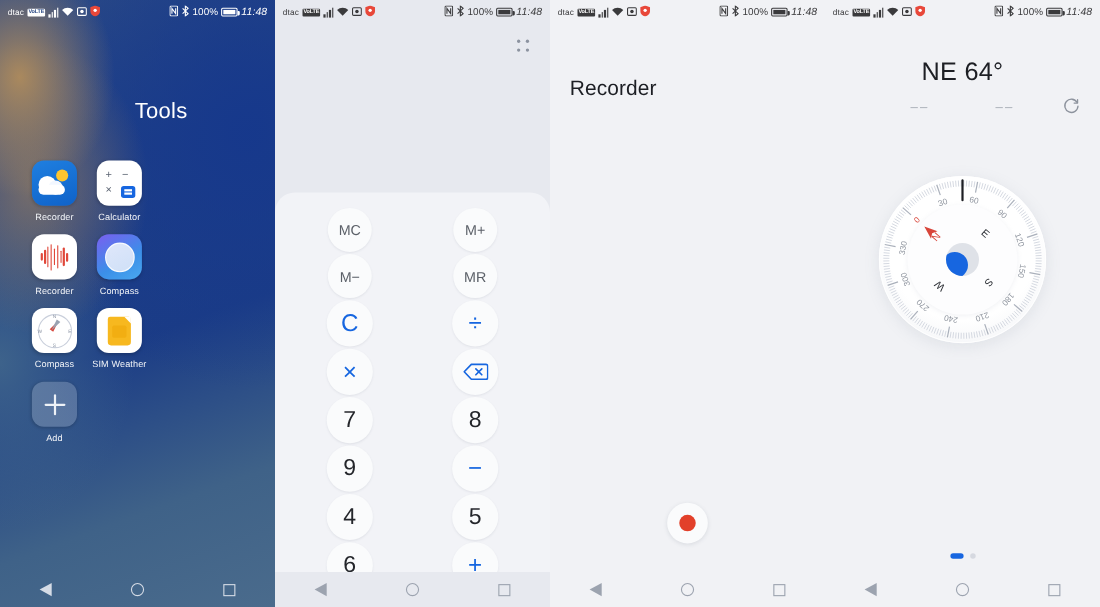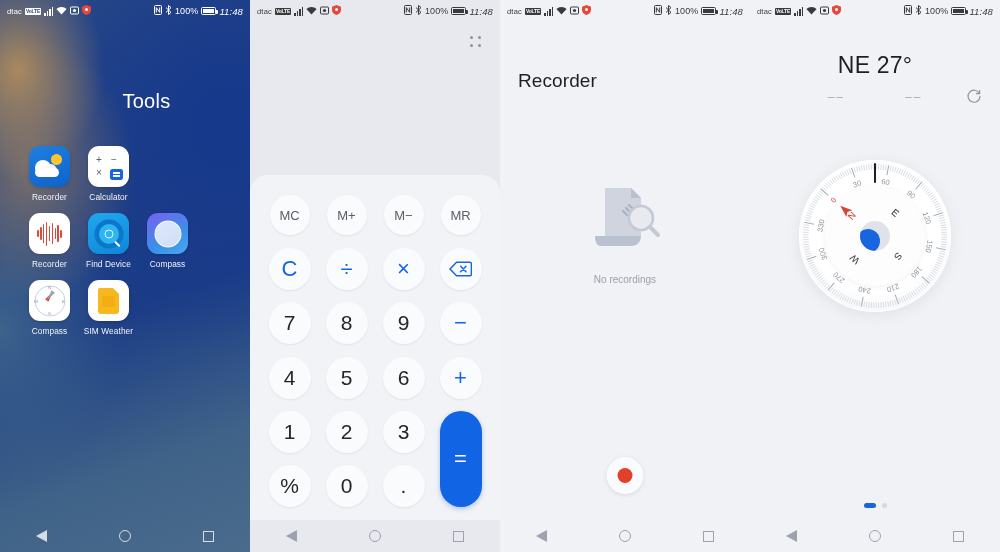--- a/index.html
+++ b/index.html
@@ -141,21 +141,21 @@
   
   #calc{ background:#e7e9ef; }
   .calc-menu{ position:absolute; top:36px; right:18px; width:12px; height:12px;
     display:grid; grid-template-columns:1fr 1fr; gap:3px; }
   .calc-menu i{ width:3px;height:3px;border-radius:50%; background:#8c93a0; }
   .calc-display{ position:absolute; top:22px; left:0; right:0; height:153px; }
   .keypad{
     position:absolute; left:0; right:0; top:175px; bottom:32px;
     background:#f2f3f7; border-radius:18px 18px 0 0;
     padding:14px 12px 8px; display:grid;
-    grid-template-columns:repeat(4,1fr); grid-template-rows:repeat(6,1fr);
+    grid-template-columns:repeat(2,1fr); grid-template-rows:repeat(6,1fr);
     gap:2px; align-items:center; justify-items:center;
   }
   .key{
     width:42px; height:42px; border-radius:50%;
     background:#fafbfc; display:flex; align-items:center; justify-content:center;
     font-size:21px; color:#24262b; box-shadow:0 1px 2px rgba(80,90,110,.10);
     user-select:none;
   }
   .key.mem{ width:40px; height:40px; font-size:13px; color:#5b6068; background:#fafbfc; }
   .key.op{ color:#1666e0; font-size:22px; }
@@ -294,29 +294,20 @@
               <i style="height:15px"></i>
               <i style="height:21px"></i>
               <i style="height:11px"></i>
               <i style="height:17px"></i>
               <i style="height:8px"></i>
             </span>
         </div>
         <div class="applabel">Recorder</div>
       </div>
       <div class="app">
-        <div class="appicon ic-find">
-            <span class="r1"></span>
-            <span class="r2"></span>
-            <span class="r3"></span>
-            <span class="tail"></span>
-          </div>
-        <div class="applabel">Find Device</div>
-      </div>
-      <div class="app">
         <div class="appicon ic-mirror">
             <span class="gl"></span>
           </div>
         <div class="applabel">Compass</div>
       </div>
     </div>
 
     <div class="approw" style="margin-bottom:11px">
       <div class="app">
         <div class="appicon ic-comp">
@@ -333,20 +324,26 @@
       <div class="app">
         <div class="appicon ic-sim">
             <span class="card">
               <i class="chip"></i>
             </span>
           </div>
         <div class="applabel">SIM Weather</div>
       </div>
     </div>
 
+    <div class="approw">
+      <div class="app">
+        <div class="appicon ic-add"></div>
+        <div class="applabel">Add</div>
+      </div>
+    </div>
   </div>
 
   <div class="navbar" style="color:#d5dce6">
     <div class="navbtn">
         <span class="nav-back"></span>
       </div>
     <div class="navbtn">
         <span class="nav-home"></span>
       </div>
     <div class="navbtn">
@@ -509,33 +506,20 @@
       <span class="pct">100%</span>
       <span class="batt">
           <i></i>
         </span>
       <span class="clock">11:48</span>
     </div>
   </div>
 
   <div class="rec-title">Recorder</div>
 
-  <div class="empty">
-    <div class="empty-art">
-      <svg width="92" height="80" viewBox="0 0 92 80">
-        <path d="M26 10h26l10 10v38H26Z" fill="#cfd4de"></path>
-        <path d="M52 10l10 10H52Z" fill="#b9c0ce"></path>
-        <path d="M16 58h46c0 6-4 10-10 10H22c-4 0-6-4-6-10Z" fill="#b9c0ce"></path>
-        <path d="M44 33l4 4M47 30l4 4M50 27l4 4" stroke="#aab2c2" stroke-width="2.2" stroke-linecap="round"></path>
-        <circle cx="62" cy="40" r="12" fill="#e8eaf0" stroke="#c3c9d6" stroke-width="2.6"></circle>
-        <path d="M71 49l8 8" stroke="#c3c9d6" stroke-width="4" stroke-linecap="round"></path>
-      </svg>
-    </div>
-    <div class="empty-txt">No recordings</div>
-  </div>
 
   <div class="recbtn">
       <i></i>
     </div>
 
   <div class="navbar" style="color:#9ca3af">
     <div class="navbtn">
         <span class="nav-back"></span>
       </div>
     <div class="navbtn">
@@ -590,21 +574,21 @@
           </svg>
       </span>
       <span class="pct">100%</span>
       <span class="batt">
           <i></i>
         </span>
       <span class="clock">11:48</span>
     </div>
   </div>
 
-  <div class="heading">NE 27°</div>
+  <div class="heading">NE 64°</div>
 
   <div class="coords">
     <span class="coord">––</span>
     <span class="coord">––</span>
   </div>
 
   <div class="refresh">
     <svg width="16" height="16" viewBox="0 0 16 16">
       <path d="M13.2 5.2A6 6 0 1 0 14 8.4" fill="none" stroke="#8d939d" stroke-width="1.2" stroke-linecap="round"></path>
       <path d="M13.6 2.6v3.1h-3.1" fill="none" stroke="#8d939d" stroke-width="1.2" stroke-linecap="round" stroke-linejoin="round"></path>

